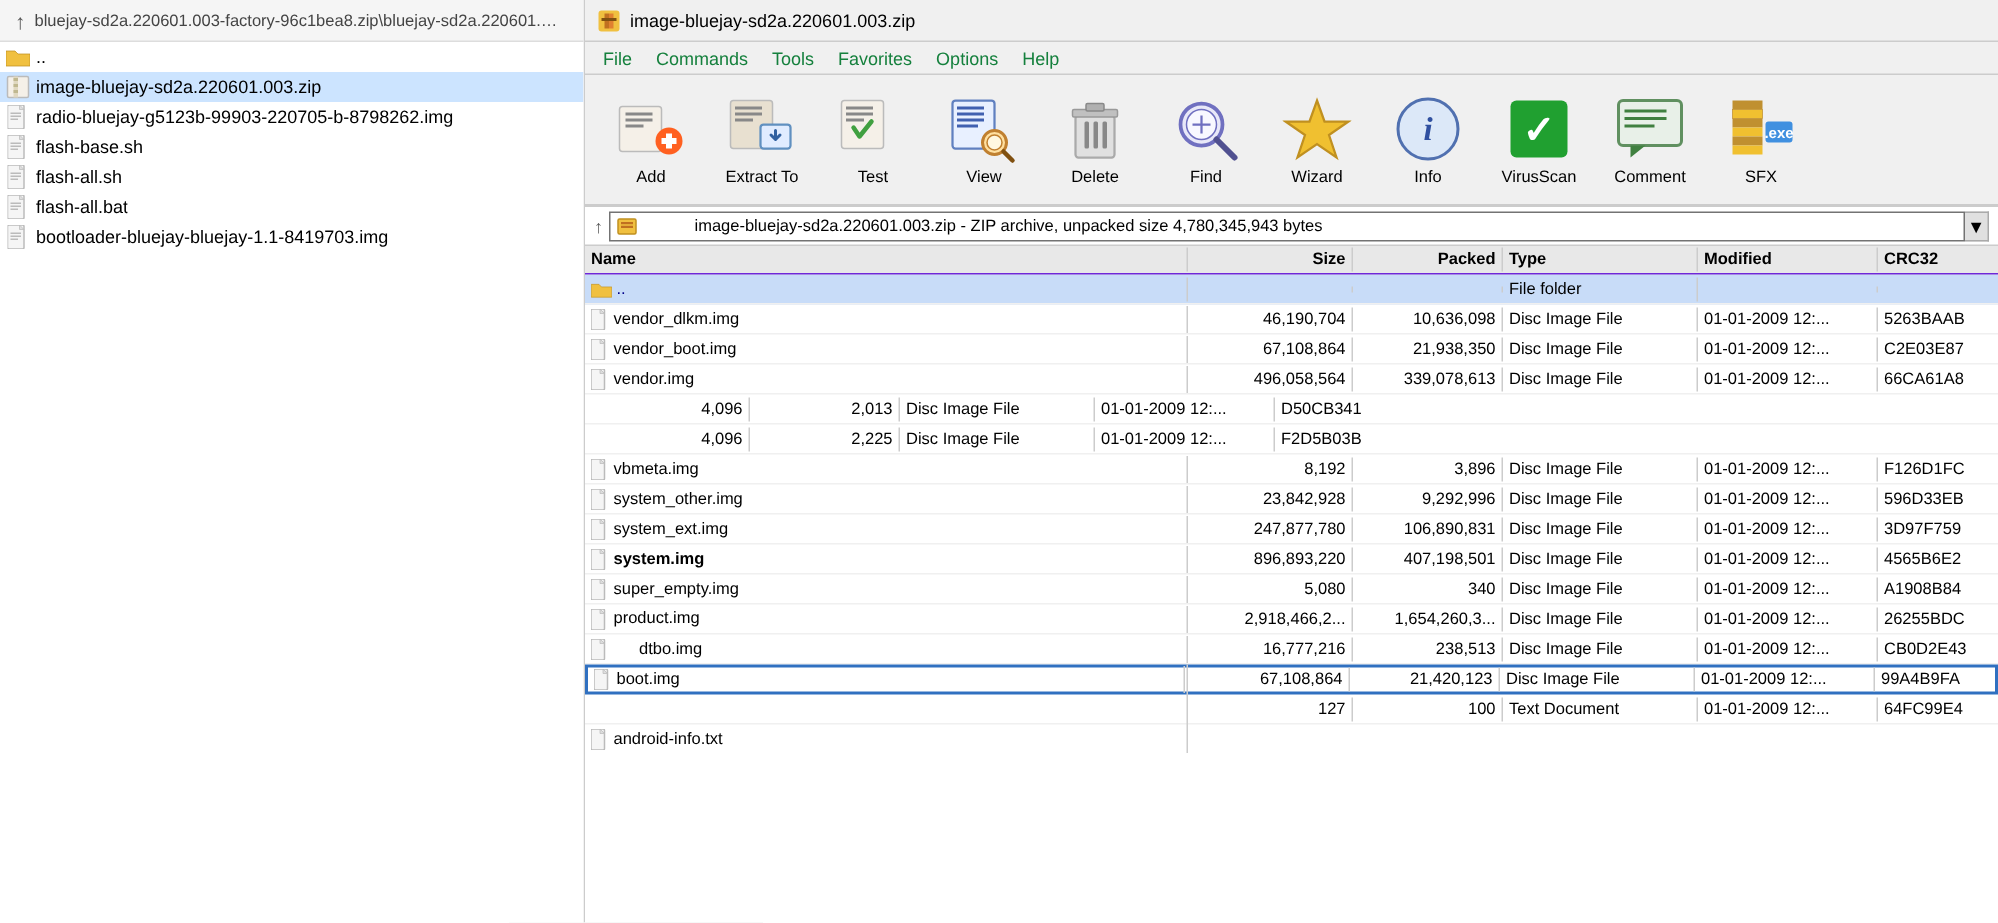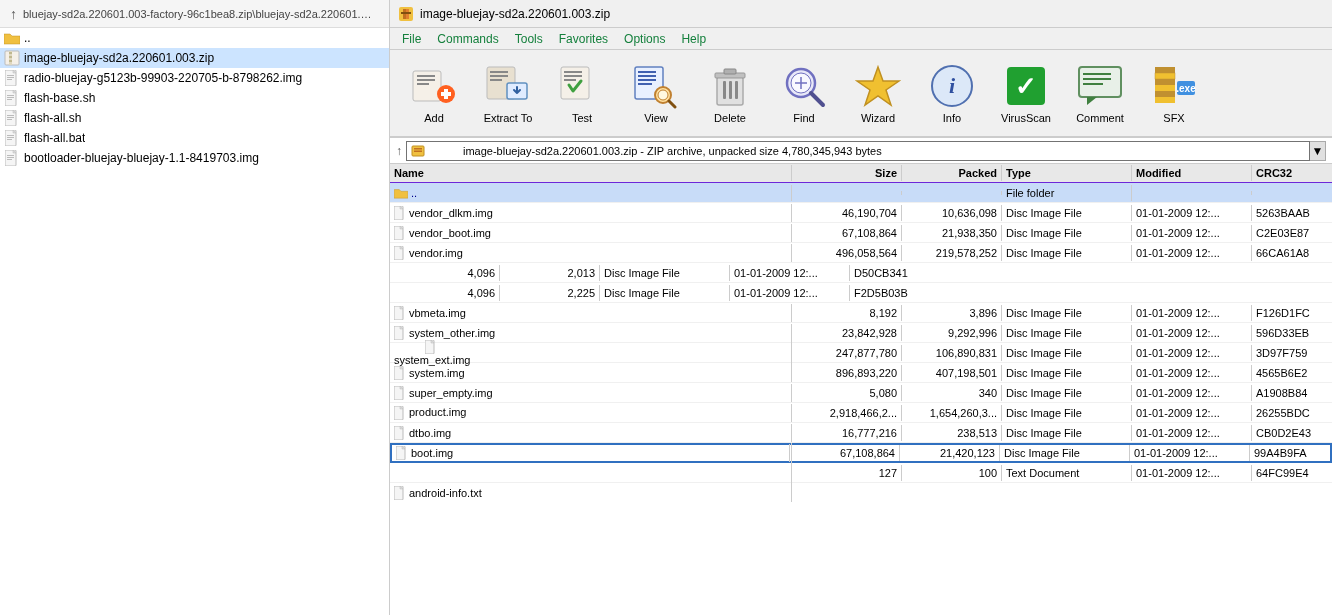--- a/index.html
+++ b/index.html
@@ -412,21 +412,21 @@
             <div class="col-name">
               <span style="display:flex;align-items:center;">
       <svg width="12" height="14" viewBox="0 0 12 14" style="margin-right:3px;">
                   <rect x="0" y="0" width="9" height="14" rx="1" fill="#f5f5f5" stroke="#bbb" stroke-width="1"></rect>
                   <polygon points="6,0 9,3 6,3" fill="#ddd" stroke="#bbb" stroke-width="0.5"></polygon>
                 </svg>
       <span>vendor.img</span>
     </span>
             </div>
             <div class="col-size">496,058,564</div>
-            <div class="col-packed">219,578,252</div>
+            <div class="col-packed">339,078,613</div>
             <div class="col-type">Disc Image File</div>
             <div class="col-modified">01-01-2009 12:...</div>
             <div class="col-crc">66CA61A8</div>
           </div>
           <div class="file-row">
             <div class="col-size">4,096</div>
             <div class="col-packed">2,013</div>
             <div class="col-type">Disc Image File</div>
             <div class="col-modified">01-01-2009 12:...</div>
             <div class="col-crc">D50CB341</div>
@@ -465,37 +465,37 @@
     </span>
             </div>
             <div class="col-size">23,842,928</div>
             <div class="col-packed">9,292,996</div>
             <div class="col-type">Disc Image File</div>
             <div class="col-modified">01-01-2009 12:...</div>
             <div class="col-crc">596D33EB</div>
           </div>
           <div class="file-row">
             <div class="col-name">
-              <span style="display:flex;align-items:center;flex-direction:column;">
+              <span style="display:flex;align-items:center;">
       <svg width="12" height="14" viewBox="0 0 12 14" style="margin-right:3px;">
                   <rect x="0" y="0" width="9" height="14" rx="1" fill="#f5f5f5" stroke="#bbb" stroke-width="1"></rect>
                   <polygon points="6,0 9,3 6,3" fill="#ddd" stroke="#bbb" stroke-width="0.5"></polygon>
                 </svg>
       <span>system_ext.img</span>
     </span>
             </div>
             <div class="col-size">247,877,780</div>
             <div class="col-packed">106,890,831</div>
             <div class="col-type">Disc Image File</div>
             <div class="col-modified">01-01-2009 12:...</div>
             <div class="col-crc">3D97F759</div>
           </div>
           <div class="file-row">
             <div class="col-name">
-              <span style="display:flex;align-items:center;">
+              <span style="display:flex;align-items:center;font-weight:bold;">
       <svg width="12" height="14" viewBox="0 0 12 14" style="margin-right:3px;">
                   <rect x="0" y="0" width="9" height="14" rx="1" fill="#f5f5f5" stroke="#bbb" stroke-width="1"></rect>
                   <polygon points="6,0 9,3 6,3" fill="#ddd" stroke="#bbb" stroke-width="0.5"></polygon>
                 </svg>
       <span>system.img</span>
     </span>
             </div>
             <div class="col-size">896,893,220</div>
             <div class="col-packed">407,198,501</div>
             <div class="col-type">Disc Image File</div>
@@ -529,21 +529,21 @@
     </span>
             </div>
             <div class="col-size">2,918,466,2...</div>
             <div class="col-packed">1,654,260,3...</div>
             <div class="col-type">Disc Image File</div>
             <div class="col-modified">01-01-2009 12:...</div>
             <div class="col-crc">26255BDC</div>
           </div>
           <div class="file-row">
             <div class="col-name">
-              <span style="display:flex;align-items:center;">
+              <span style="display:flex;align-items:center;gap:17px;">
       <svg width="12" height="14" viewBox="0 0 12 14" style="margin-right:3px;">
                   <rect x="0" y="0" width="9" height="14" rx="1" fill="#f5f5f5" stroke="#bbb" stroke-width="1"></rect>
                   <polygon points="6,0 9,3 6,3" fill="#ddd" stroke="#bbb" stroke-width="0.5"></polygon>
                 </svg>
       <span>dtbo.img</span>
     </span>
             </div>
             <div class="col-size">16,777,216</div>
             <div class="col-packed">238,513</div>
             <div class="col-type">Disc Image File</div>

